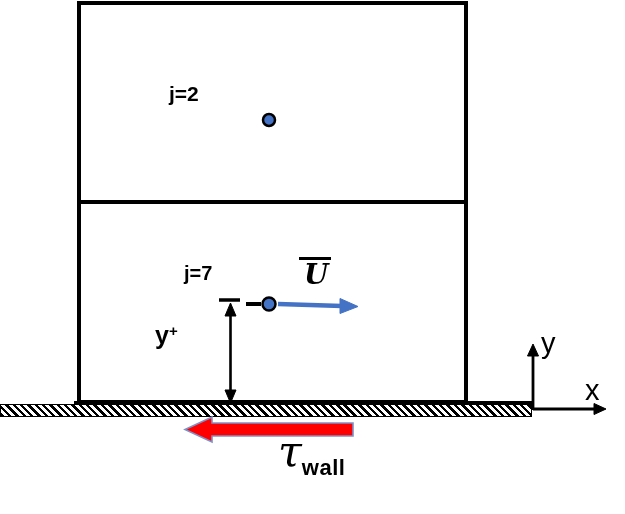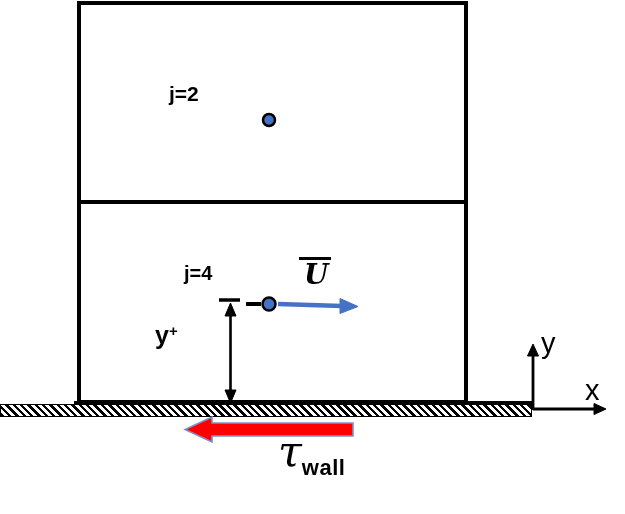--- a/index.html
+++ b/index.html
@@ -148,21 +148,21 @@
 
     <g stroke="#000000" fill="#000000">
       <line x1="533" y1="409" x2="596" y2="409" stroke-width="2.8"></line>
       <polygon points="606,409 594,403.5 594,414.5" stroke-width="1"></polygon>
       <line x1="533" y1="410" x2="533" y2="353" stroke-width="2.8"></line>
       <polygon points="533,344 527.5,356 538.5,356" stroke-width="1"></polygon>
     </g>
   </svg>
 
   <div class="abs cell-label j2-label">j=2</div>
-  <div class="abs cell-label j1-label">j=4</div>
+  <div class="abs cell-label j1-label">j=7</div>
 
   <div class="abs yplus-label"><span>y</span><sup>+</sup></div>
 
   <div class="abs velocity-label">
     <span class="ubar">U</span>
   </div>
 
   <div class="abs tau-label"><span class="tau-sym">τ</span><span class="tau-sub">wall</span></div>
 
   <div class="abs axis-label x-axis-label">x</div>

